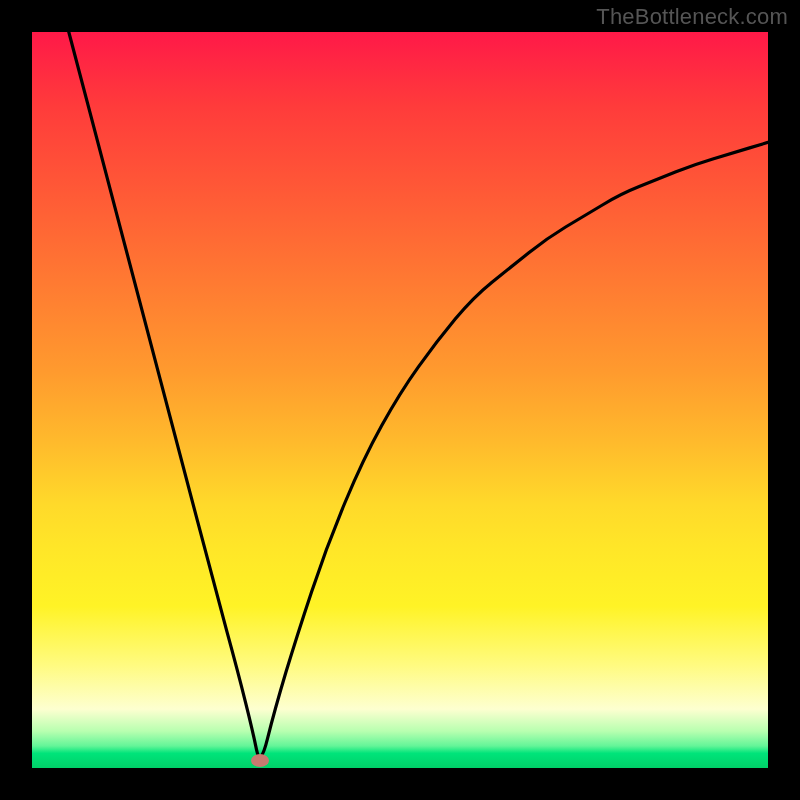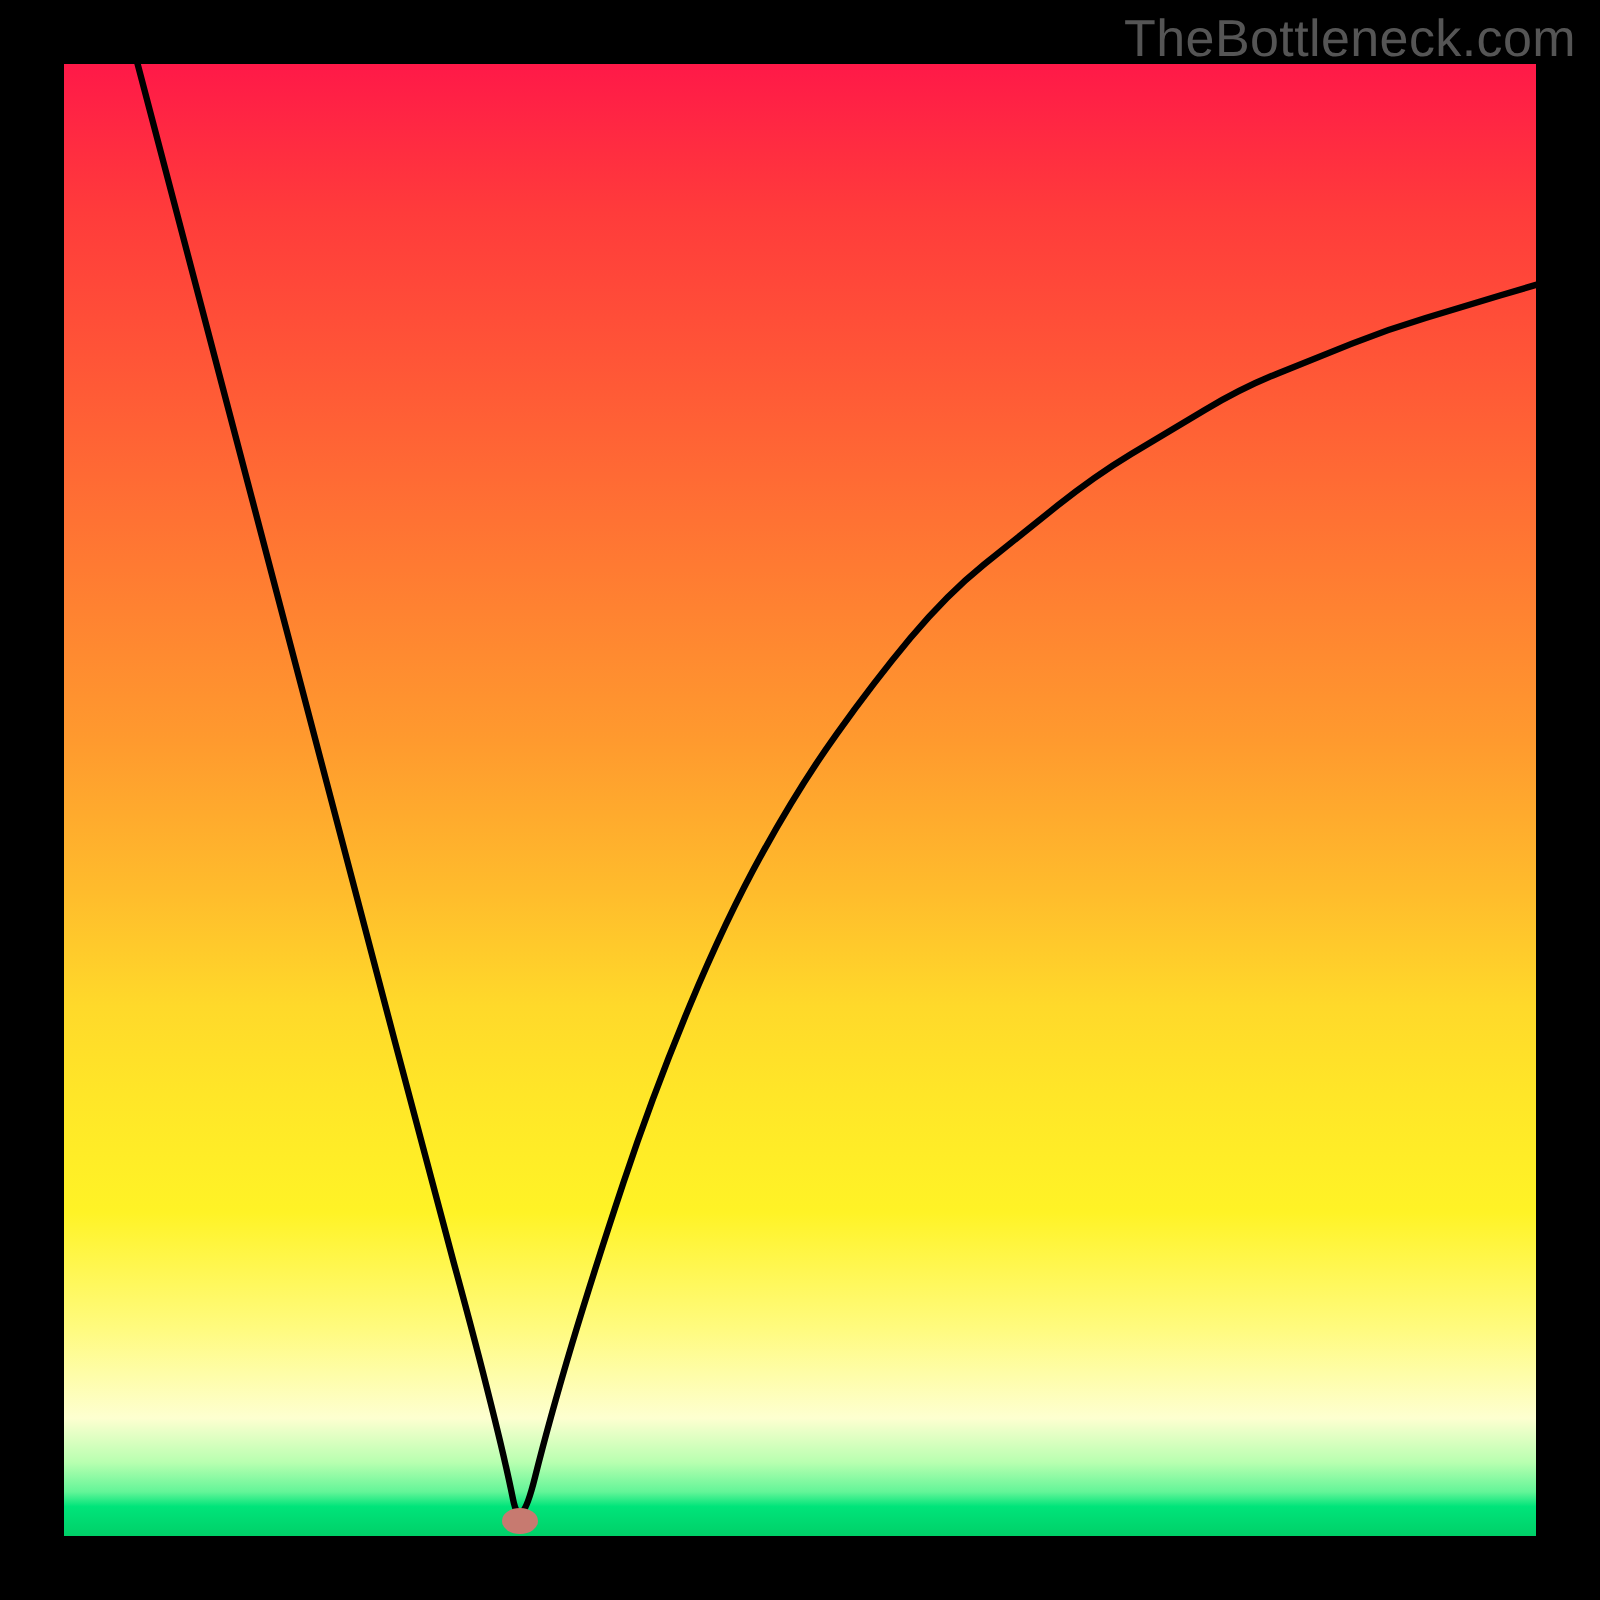--- a/index.html
+++ b/index.html
@@ -13,21 +13,21 @@
   .frame {
     position: relative;
     width: 800px;
     height: 800px;
     background: #000;
   }
   .watermark {
     position: absolute;
     top: 4px;
     right: 12px;
-    font-size: 26px;
+    font-size: 22px;
     font-weight: 500;
     color: #555;
     letter-spacing: 0.2px;
   }
   .plot {
     position: absolute;
     left: 32px;
     top: 32px;
     width: 736px;
     height: 736px;

